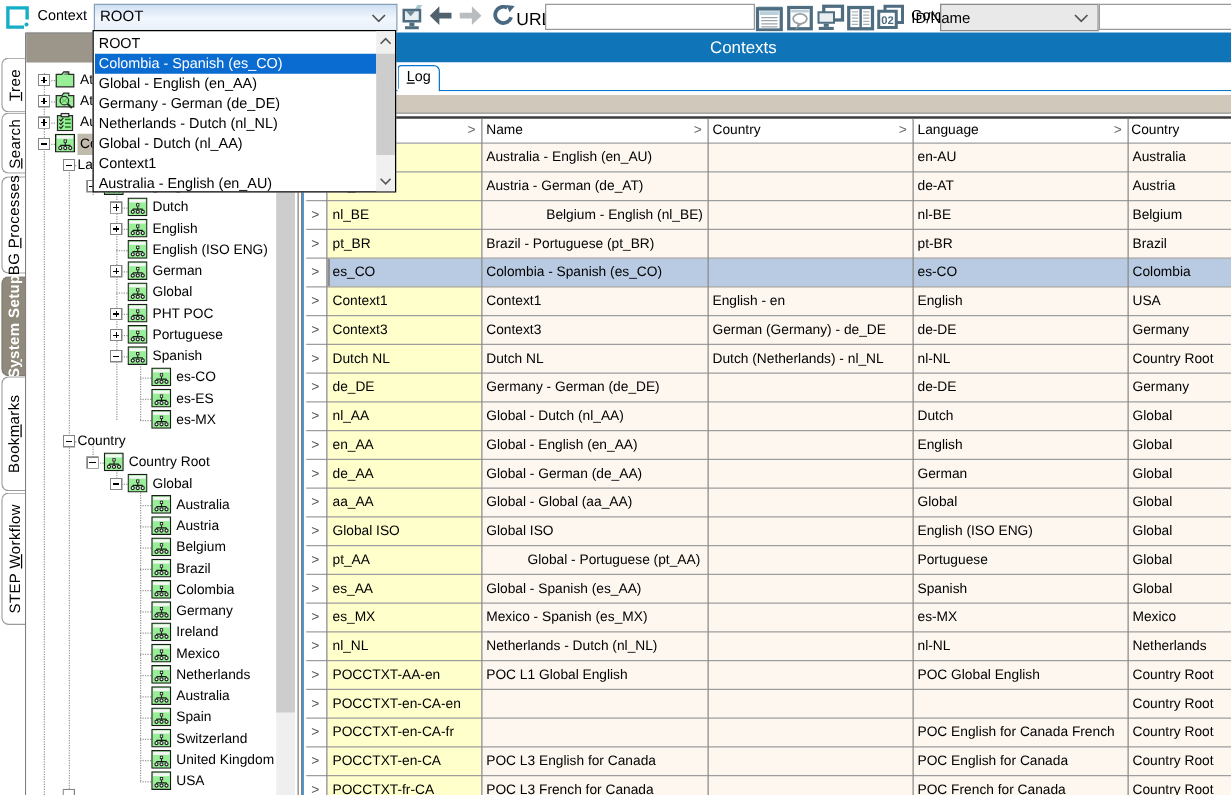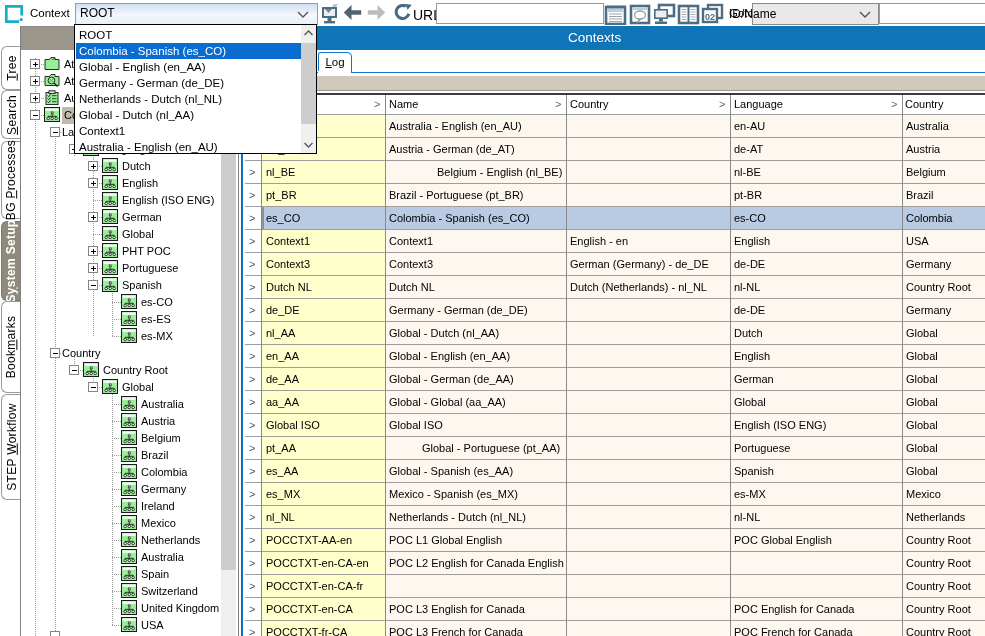--- a/index.html
+++ b/index.html
@@ -550,24 +550,24 @@
 <div class="abs nw" style="left:389px;top:509px;font-size:11px;line-height:17px;">Netherlands - Dutch (nl_NL)</div>
 <div class="abs nw" style="left:734px;top:509px;font-size:11px;line-height:17px;">nl-NL</div>
 <div class="abs nw" style="left:906px;top:509px;font-size:11px;line-height:17px;">Netherlands</div>
 <div class="abs nw" style="left:249px;top:532px;font-size:11px;line-height:17px;color:#555;">&gt;</div>
 <div class="abs nw" style="left:266px;top:532px;font-size:11px;line-height:17px;">POCCTXT-AA-en</div>
 <div class="abs nw" style="left:389px;top:532px;font-size:11px;line-height:17px;">POC L1 Global English</div>
 <div class="abs nw" style="left:734px;top:532px;font-size:11px;line-height:17px;">POC Global English</div>
 <div class="abs nw" style="left:906px;top:532px;font-size:11px;line-height:17px;">Country Root</div>
 <div class="abs nw" style="left:249px;top:555px;font-size:11px;line-height:17px;color:#555;">&gt;</div>
 <div class="abs nw" style="left:266px;top:555px;font-size:11px;line-height:17px;">POCCTXT-en-CA-en</div>
-<div class="abs nw" style="left:389px;top:555px;font-size:11px;line-height:17px;">POC L2 English for Canada English</div>
 <div class="abs nw" style="left:906px;top:555px;font-size:11px;line-height:17px;">Country Root</div>
 <div class="abs nw" style="left:249px;top:578px;font-size:11px;line-height:17px;color:#555;">&gt;</div>
 <div class="abs nw" style="left:266px;top:578px;font-size:11px;line-height:17px;">POCCTXT-en-CA-fr</div>
+<div class="abs nw" style="left:734px;top:578px;font-size:11px;line-height:17px;">POC English for Canada French</div>
 <div class="abs nw" style="left:906px;top:578px;font-size:11px;line-height:17px;">Country Root</div>
 <div class="abs nw" style="left:249px;top:601px;font-size:11px;line-height:17px;color:#555;">&gt;</div>
 <div class="abs nw" style="left:266px;top:601px;font-size:11px;line-height:17px;">POCCTXT-en-CA</div>
 <div class="abs nw" style="left:389px;top:601px;font-size:11px;line-height:17px;">POC L3 English for Canada</div>
 <div class="abs nw" style="left:734px;top:601px;font-size:11px;line-height:17px;">POC English for Canada</div>
 <div class="abs nw" style="left:906px;top:601px;font-size:11px;line-height:17px;">Country Root</div>
 <div class="abs nw" style="left:249px;top:624px;font-size:11px;line-height:17px;color:#555;">&gt;</div>
 <div class="abs nw" style="left:266px;top:624px;font-size:11px;line-height:17px;">POCCTXT-fr-CA</div>
 <div class="abs nw" style="left:389px;top:624px;font-size:11px;line-height:17px;">POC L3 French for Canada</div>
 <div class="abs nw" style="left:734px;top:624px;font-size:11px;line-height:17px;">POC French for Canada</div>

